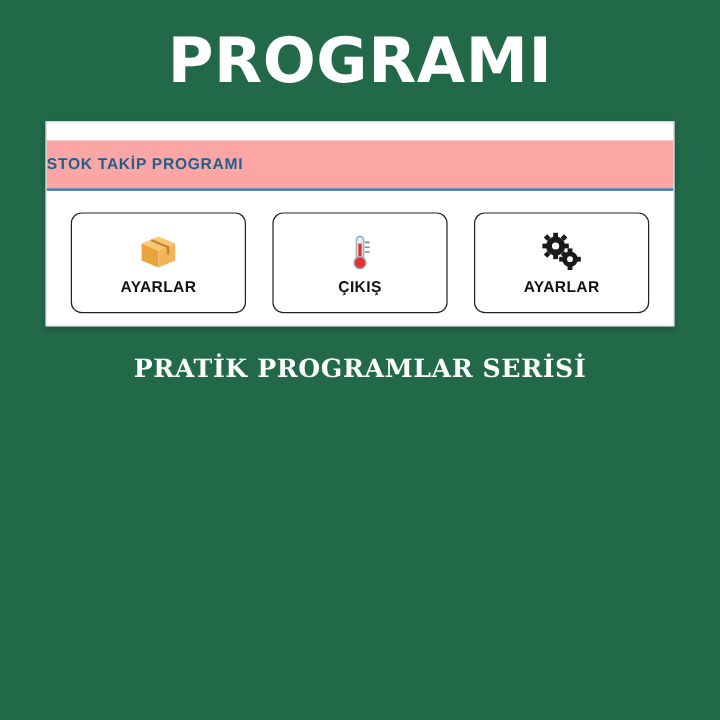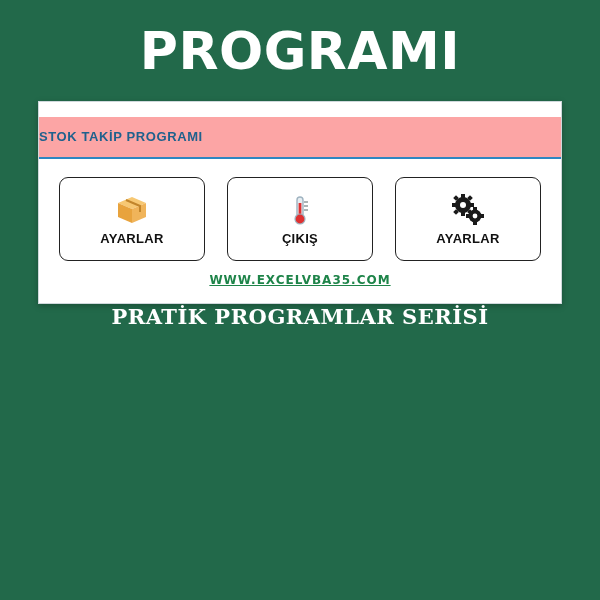--- a/index.html
+++ b/index.html
@@ -109,20 +109,21 @@
     color: #1e8449;
     text-decoration: underline;
     font-family: "DejaVu Sans", sans-serif;
   }
 
   .bottom-caption {
     color: #ffffff;
     font-size: 21px;
     font-weight: bold;
     letter-spacing: 0.5px;
+    margin-top: 22px;
     font-family: "DejaVu Serif", serif;
     text-align: right;
   }
 
   
   .arrows {
     display: flex;
     align-items: center;
     gap: 9px;
   }
@@ -198,20 +199,19 @@
               </g>
               <circle cx="26" cy="23" r="2.4" fill="#ffffff"></circle>
             </svg>
           </div>
           <div class="tile-label">AYARLAR</div>
         </div>
 
 
       </div>
 
-      <div class="footer-link">WWW.EXCELVBA35.COM</div>
 
     </div>
   </div>
 
   <div class="bottom-caption">PRATİK PROGRAMLAR SERİSİ</div>
 
 </div>
 
 </body></html>

